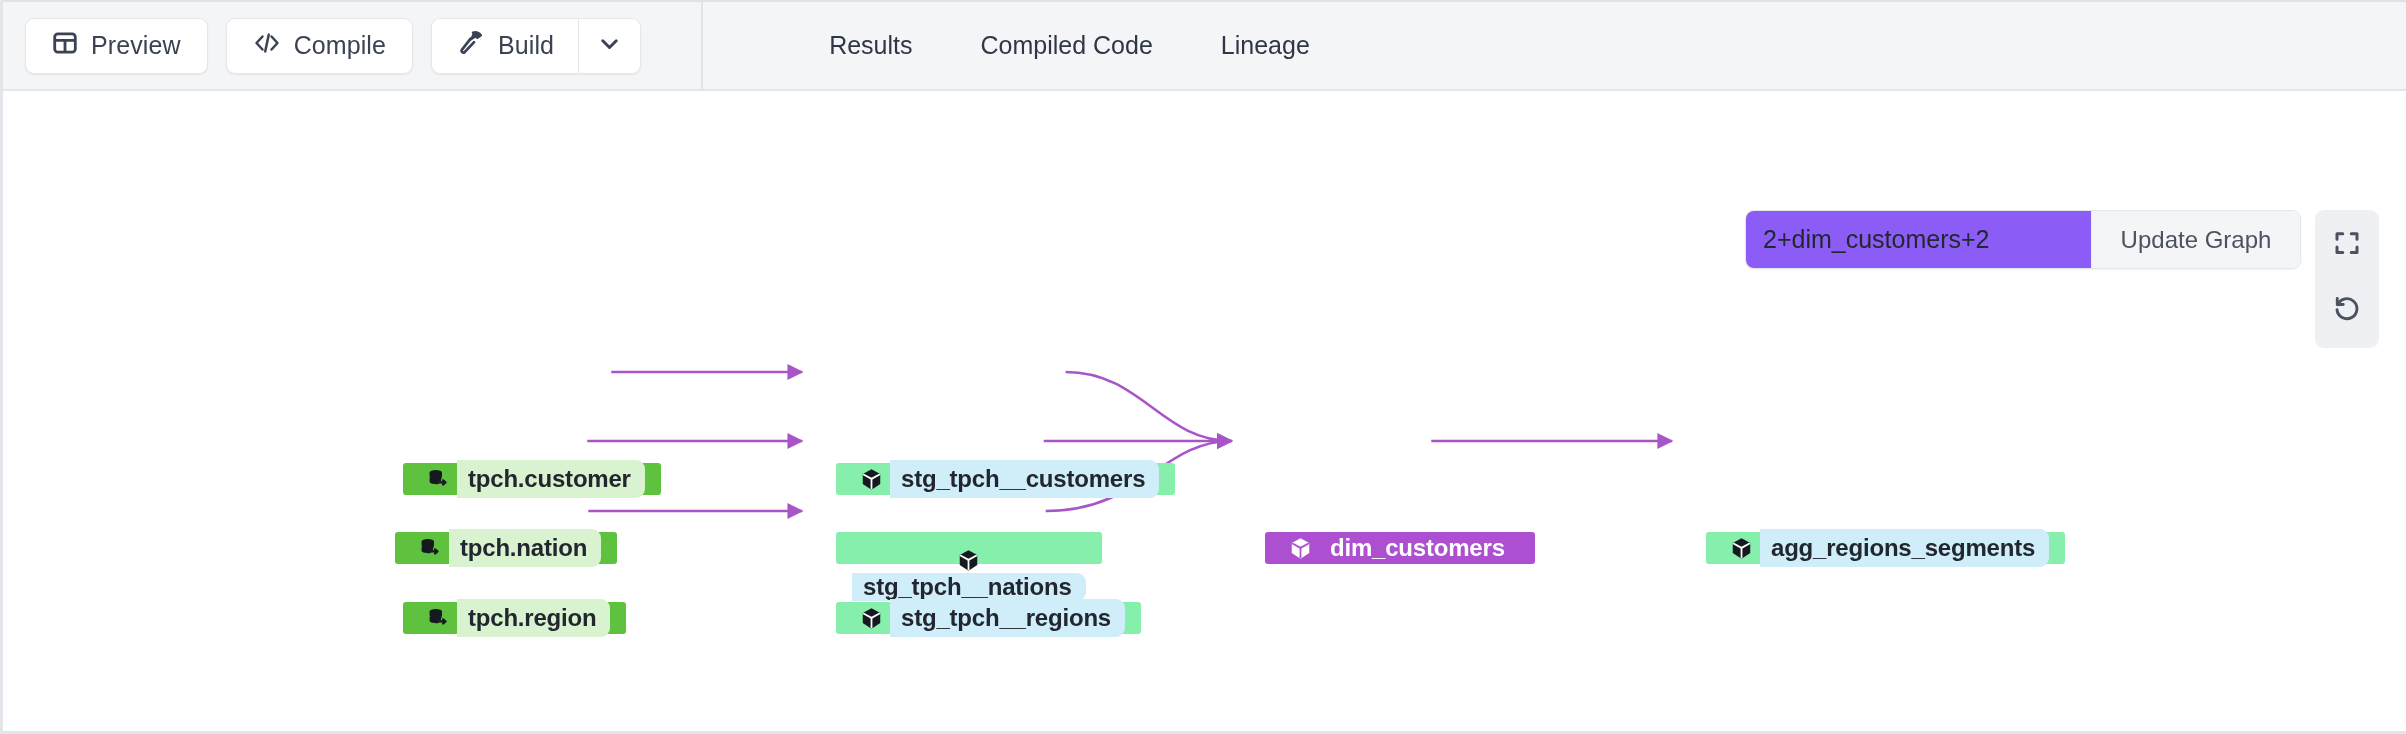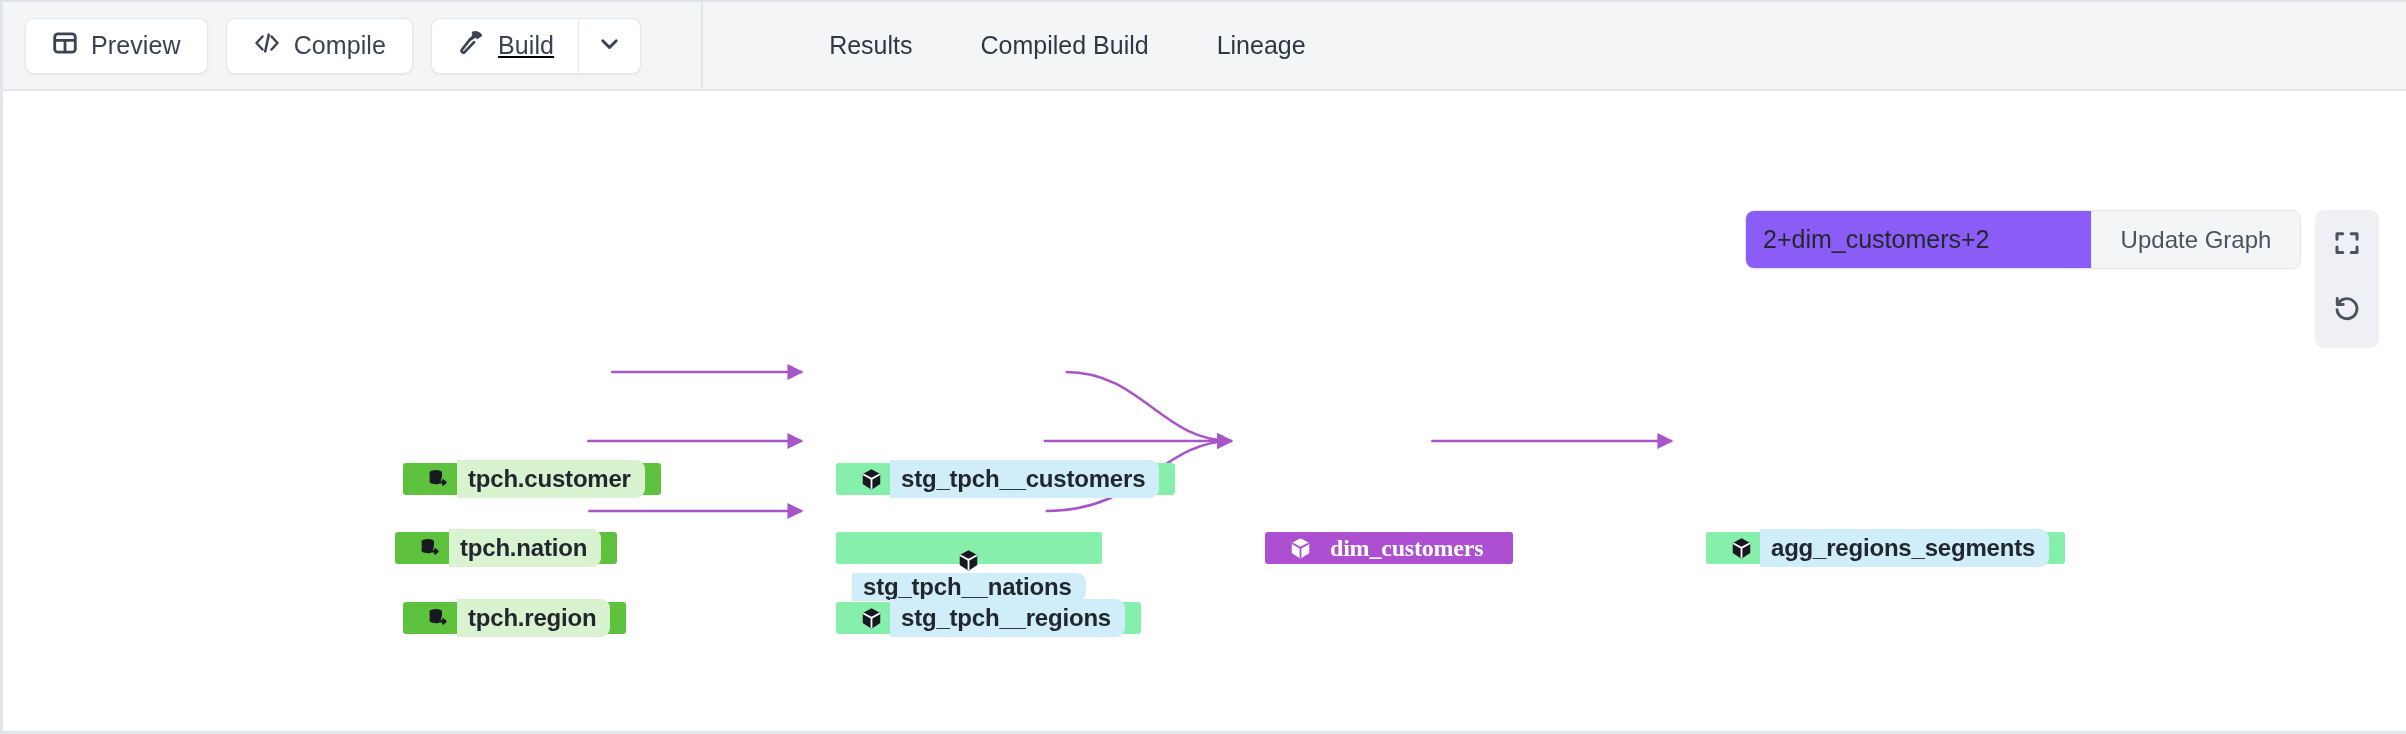--- a/index.html
+++ b/index.html
@@ -50,21 +50,21 @@
     border: 1px solid #e4e7eb;
     border-radius: 9px;
     box-shadow: 0 1px 2px rgba(16,24,40,.07);
     font-size: 25px;
     color: #3a4253;
     cursor: pointer;
     white-space: nowrap;
   }
   .tbtn .lbl { font-size: 25px; color: #3a4253; letter-spacing: .1px; }
 
-  .split { display: flex; align-items: flex-start; text-decoration: underline; }
+  .split { display: flex; align-items: flex-start; }
   .split .tbtn.main {
     border-top-right-radius: 0;
     border-bottom-right-radius: 0;
     border-right: 1px solid #e9ecef;
     padding-right: 24px;
   }
   .split .caret {
     display: flex; align-items: center; justify-content: center;
     height: 56px; width: 62px;
     background: #ffffff;
@@ -280,21 +280,21 @@
       </div>
     </div>
 
     <div class="vdiv"></div>
 
     <div class="tabs">
       <div class="tab">
         <span>Results</span>
       </div>
       <div class="tab">
-        <span>Compiled Build</span>
+        <span>Compiled Code</span>
       </div>
       <div class="tab active">
         <span>Lineage</span>
       </div>
     </div>
   </div>
 
   <div class="canvas">
 
     <div class="graph-ctl">
@@ -406,21 +406,21 @@
         <span class="ico">
           <svg width="25" height="25" viewBox="0 0 24 24">
             <path d="M12 2.2l8.4 4.6v9.4L12 21.8 3.6 16.2V6.8z" fill="#161a20"></path>
             <path d="M3.9 6.9L12 11.4l8.1-4.5" stroke="#ffffff" stroke-width="1.7" fill="none" stroke-linejoin="round"></path>
             <path d="M12 11.4v10" stroke="#ffffff" stroke-width="1.7" fill="none"></path>
           </svg>
         </span>
         <span class="txt">stg_tpch__regions</span>
       </div>
 
-      <div class="node sel" style="left:1262px; top:441px;font-family:Liberation Serif, serif;">
+      <div class="node sel" style="left:1262px; top:441px;">
         <span class="ico">
           <svg width="25" height="25" viewBox="0 0 24 24">
             <path d="M12 2.2l8.4 4.6v9.4L12 21.8 3.6 16.2V6.8z" fill="#ffffff"></path>
             <path d="M3.9 6.9L12 11.4l8.1-4.5" stroke="#ad4fd1" stroke-width="1.7" fill="none" stroke-linejoin="round"></path>
             <path d="M12 11.4v10" stroke="#ad4fd1" stroke-width="1.7" fill="none"></path>
           </svg>
         </span>
         <span class="txt">dim_customers</span>
       </div>
 

